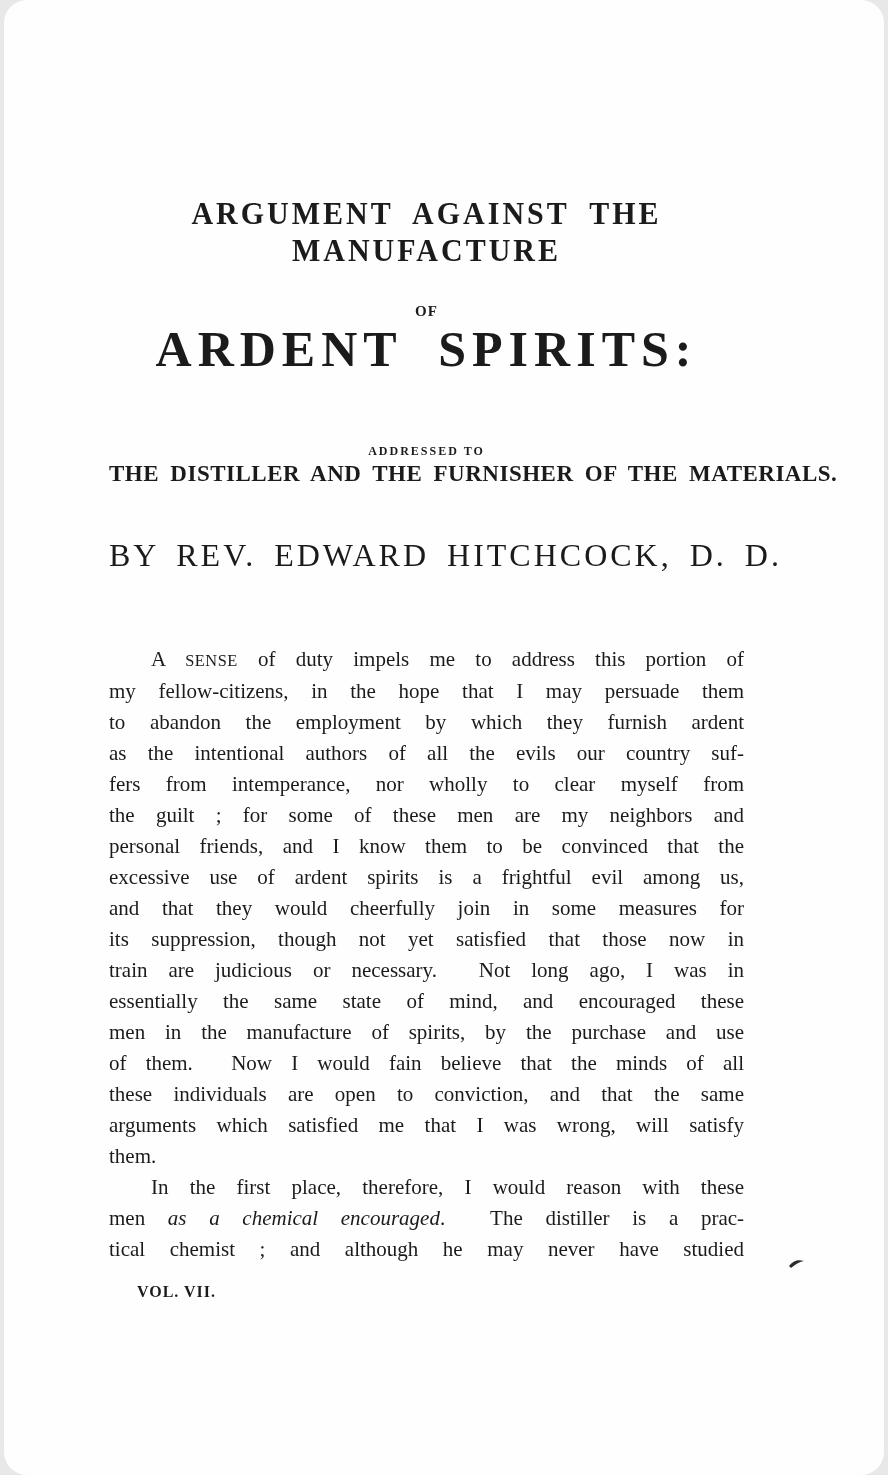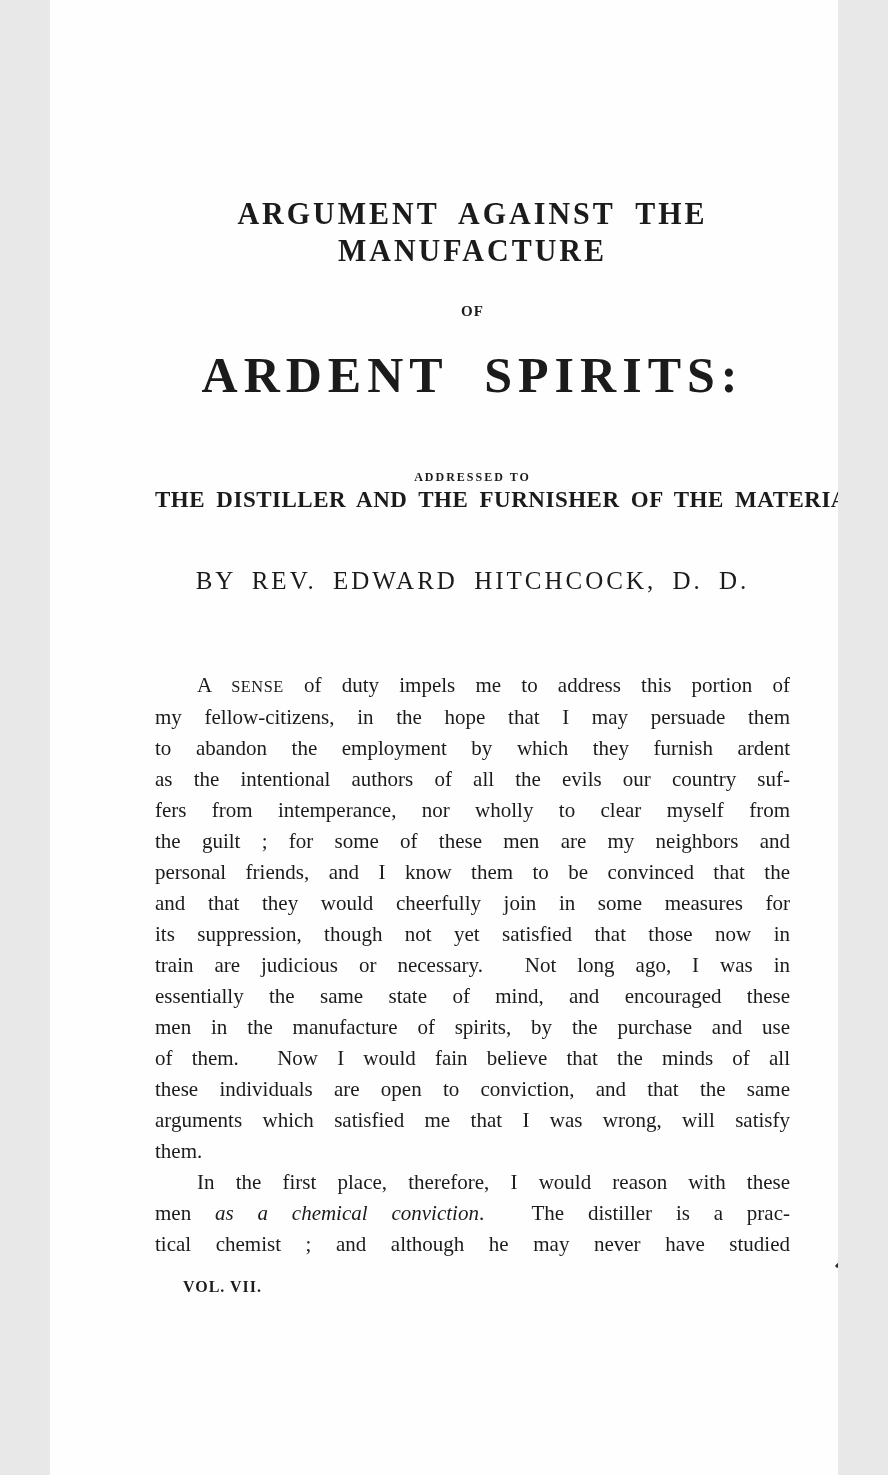--- a/index.html
+++ b/index.html
@@ -1,54 +1,55 @@
 <!DOCTYPE html>
 <html><head>
 <meta charset="utf-8">
 <style>
   html, body { margin: 0; padding: 0; background: #e8e8e8; }
   .page {
     position: relative;
-    width: 788px;
+    width: 880px;
     height: 1475px;
     margin: 0 auto;
     background: #fefefe;
     color: #1b1b1b;
     font-family: "Liberation Serif", "DejaVu Serif", serif;
     overflow: hidden;
     box-sizing: border-box;
     padding: 196px 148px 0 105px;
+    border-radius: 23px;
   }
   .content { width: 635px; }
 
   
   .title-line1 {
     font-size: 30px; font-weight: bold; text-align: center;
     letter-spacing: 3px; word-spacing: 10px; line-height: 36px;
     transform: scaleY(1.05);
   }
   .title-of {
     font-size: 15px; font-weight: bold; text-align: center;
     letter-spacing: 1px; line-height: 18px; margin-top: 34px;
   }
   .title-main {
     font-size: 50px; font-weight: bold; text-align: center;
-    letter-spacing: 6px; word-spacing: 18px; line-height: 58px; margin-top: 26px;
+    letter-spacing: 6px; word-spacing: 18px; line-height: 58px; 
   }
   .addressed {
     font-size: 12px; font-weight: bold; text-align: center;
     letter-spacing: 2px; line-height: 18px; margin-top: 64px;
   }
   .dedication {
     font-size: 23px; font-weight: bold; text-align: left;
     letter-spacing: 0.5px; word-spacing: 5px; line-height: 28px; 
     white-space: nowrap;
   }
   .byline {
-    font-size: 25px; font-weight: normal; text-align: center;
+    font-size: 32px; font-weight: normal; text-align: center;
     letter-spacing: 3px; word-spacing: 7px; line-height: 30px; margin-top: 52px;
     white-space: nowrap;
   }
 
   
   .body-text { margin-top: 74px; font-size: 21px; line-height: 31px; }
   .line { text-align: justify; white-space: nowrap; }
   .line.just { text-align-last: justify; }
   .line.indent { text-indent: 42px; }
   .i  { font-style: italic; }
@@ -78,33 +79,34 @@
 
     <div class="body-text">
         <div>
           <div class="line just indent"><span>A </span><span class="sc">SENSE</span><span> of duty impels me to address this portion of</span></div>
           <div class="line just"><span>my fellow-citizens, in the hope that I may persuade them</span></div>
           <div class="line just"><span>to abandon the employment by which they furnish ardent</span></div>
           <div class="line just"><span>as the intentional authors of all the evils our country suf-</span></div>
           <div class="line just"><span>fers from intemperance, nor wholly to clear myself from</span></div>
           <div class="line just"><span>the guilt ; for some of these men are my neighbors and</span></div>
           <div class="line just"><span>personal friends, and I know them to be convinced that the</span></div>
+          <div class="line just"><span>excessive use of ardent spirits is a frightful evil among us,</span></div>
           <div class="line just"><span>and that they would cheerfully join in some measures for</span></div>
           <div class="line just"><span>its suppression, though not yet satisfied that those now in</span></div>
           <div class="line just"><span>train are judicious or necessary.&nbsp; Not long ago, I was in</span></div>
           <div class="line just"><span>essentially the same state of mind, and encouraged these</span></div>
           <div class="line just"><span>men in the manufacture of spirits, by the purchase and use</span></div>
           <div class="line just"><span>of them.&nbsp; Now I would fain believe that the minds of all</span></div>
           <div class="line just"><span>these individuals are open to conviction, and that the same</span></div>
           <div class="line just"><span>arguments which satisfied me that I was wrong, will satisfy</span></div>
           <div class="line"><span>them.</span></div>
         </div>
         <div>
           <div class="line just indent"><span>In the first place, therefore, I would reason with these</span></div>
-          <div class="line just"><span>men </span><span class="i">as a chemical conviction</span><span>.&nbsp; The distiller is a prac-</span></div>
+          <div class="line just"><span>men </span><span class="i">as a chemical encouraged</span><span>.&nbsp; The distiller is a prac-</span></div>
           <div class="line just"><span>tical chemist ; and although he may never have studied</span></div>
         </div>
       </div>
 
     <div class="volume">VOL. VII.</div>
   </div>
 
   <svg class="pen-mark" viewBox="0 0 18 14">
     <path d="M1 10 Q7 2 16 5 Q10 6 3 12 Z" fill="#2a2a2a"></path>
   </svg>

